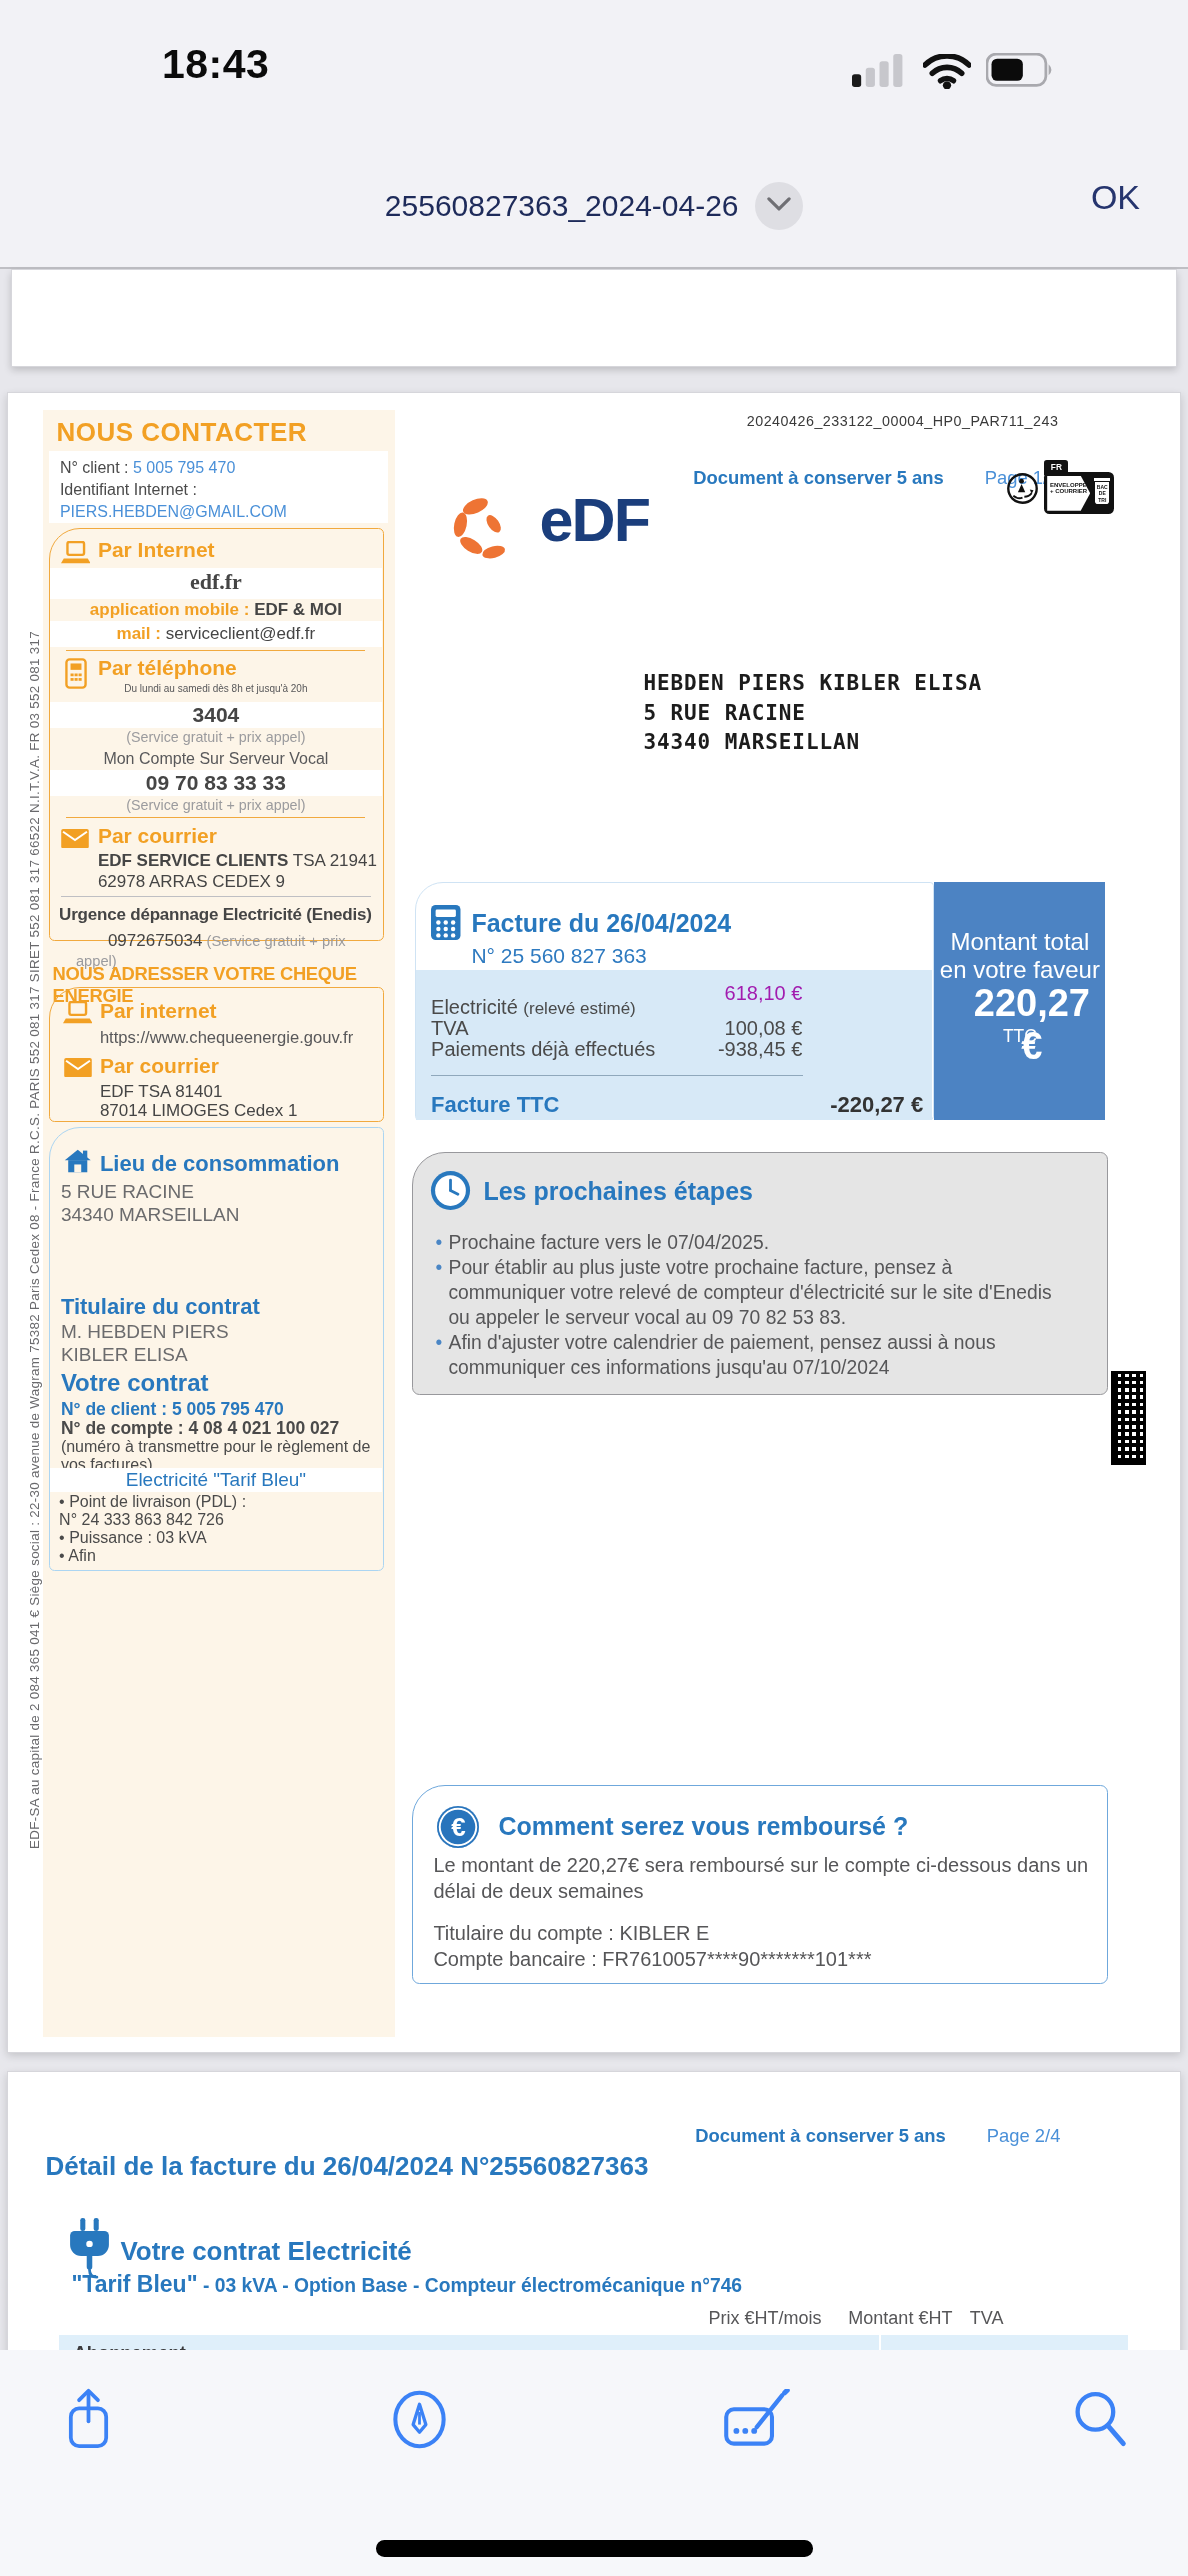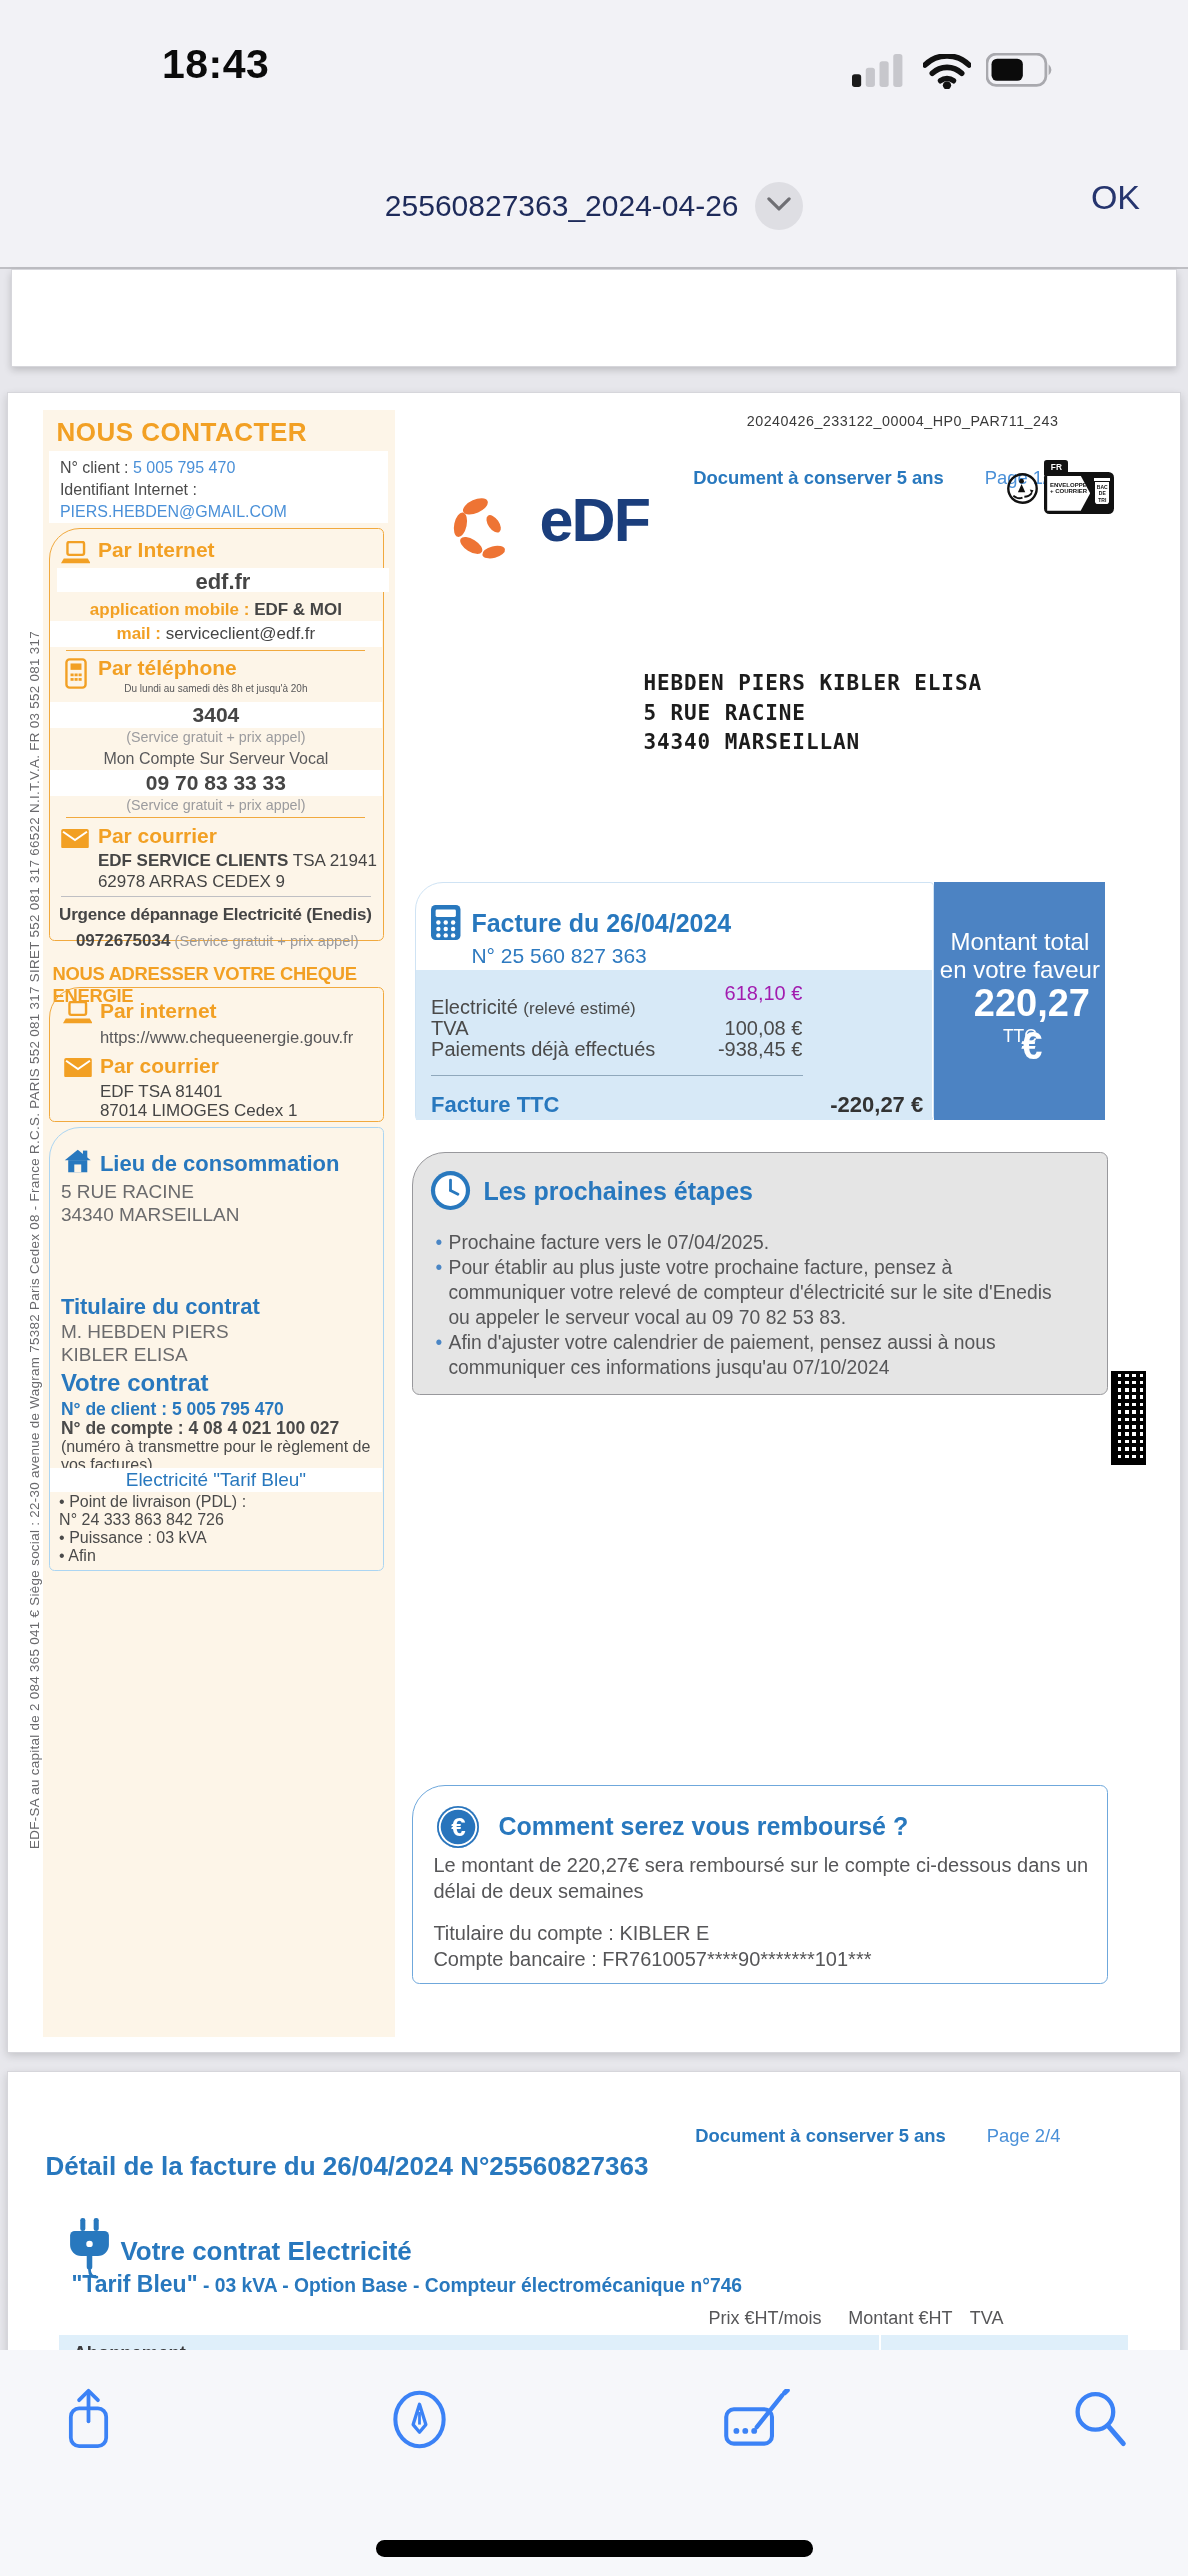--- a/index.html
+++ b/index.html
@@ -96,21 +96,21 @@
       </div>
 
       <div class="a" style="left:5.5px;top:118px;width:335px;height:413px;border:1.8px solid #F1A93E;border-radius:31px 5.5px 5.5px 5.5px;">
         <span class="a" style="left:11px;top:12px;">
           <svg width="29.5" height="24" viewBox="0 0 32 26">
             <rect x="7" y="1" width="18" height="14" rx="2" fill="none" stroke="#F2A024" stroke-width="2.6"></rect>
             <path d="M3 19 h26 l3 5 h-32 z" fill="#F2A024"></path>
           </svg>
         </span>
         <div class="a or" style="left:48px;top:9.2px;font-size:21px;">Par Internet</div>
-        <div class="a wband ctr" style="left:7px;top:39px;width:332px;height:24px;line-height:28px;">
+        <div class="a wband ctr" style="left:0;top:39px;width:332px;height:31px;line-height:28px;font-family:Liberation Serif, serif;">
           <span style="font-size:22px;font-weight:bold;color:#454545;">edf.fr</span>
         </div>
         <div class="a ctr" style="left:0;top:71px;width:332px;font-size:17px;">
           <span class="or">application mobile :</span><span style="font-weight:bold;color:#454545;"> EDF &amp; MOI</span>
         </div>
         <div class="a wband ctr" style="left:0;top:92px;width:332px;height:26px;line-height:26px;font-size:17px;">
           <span class="or">mail :</span><span style="color:#454545;"> serviceclient@edf.fr</span>
         </div>
         <div class="a" style="left:16.6px;top:121px;width:299px;height:1.8px;background:#F1A93E;"></div>
 
@@ -148,21 +148,21 @@
           </svg>
         </span>
         <div class="a or" style="left:48px;top:295px;font-size:21px;">Par courrier</div>
         <div class="a" style="left:48px;top:322px;font-size:17px;color:#454545;">
           <span style="font-weight:bold;">EDF SERVICE CLIENTS</span><span> TSA 21941</span>
         </div>
         <div class="a" style="left:48px;top:343px;font-size:17px;color:#454545;">62978 ARRAS CEDEX 9</div>
         <div class="a" style="left:11px;top:367px;width:310px;height:1.4px;background:#BFBFC3;"></div>
         <div class="a" style="left:9.2px;top:376px;width:317px;font-size:17px;font-weight:bold;color:#454545;letter-spacing:-0.2px;">Urgence dépannage Electricité (Enedis)</div>
         <div class="a" style="left:26px;top:402px;font-size:17px;">
-          <span style="font-weight:bold;color:#454545;">0972675034</span><span style="font-size:14.7px;color:#9B9B9E;"> (Service gratuit + prix appel)</span>
+          <span style="font-weight:normal;color:#454545;margin-left:32px;">0972675034</span><span style="font-size:14.7px;color:#9B9B9E;"> (Service gratuit + prix appel)</span>
         </div>
       </div>
 
       <div class="a or" style="left:9.2px;top:553px;font-size:18.4px;letter-spacing:-0.3px;">NOUS ADRESSER VOTRE CHEQUE ENERGIE</div>
 
       <div class="a" style="left:5.5px;top:577px;width:335px;height:135px;border:1.8px solid #F1A93E;border-radius:31px 5.5px 5.5px 5.5px;">
         <span class="a" style="left:13px;top:13px;">
           <svg width="29.5" height="24" viewBox="0 0 32 26">
             <rect x="7" y="1" width="18" height="14" rx="2" fill="none" stroke="#F2A024" stroke-width="2.6"></rect>
             <path d="M3 19 h26 l3 5 h-32 z" fill="#F2A024"></path>

